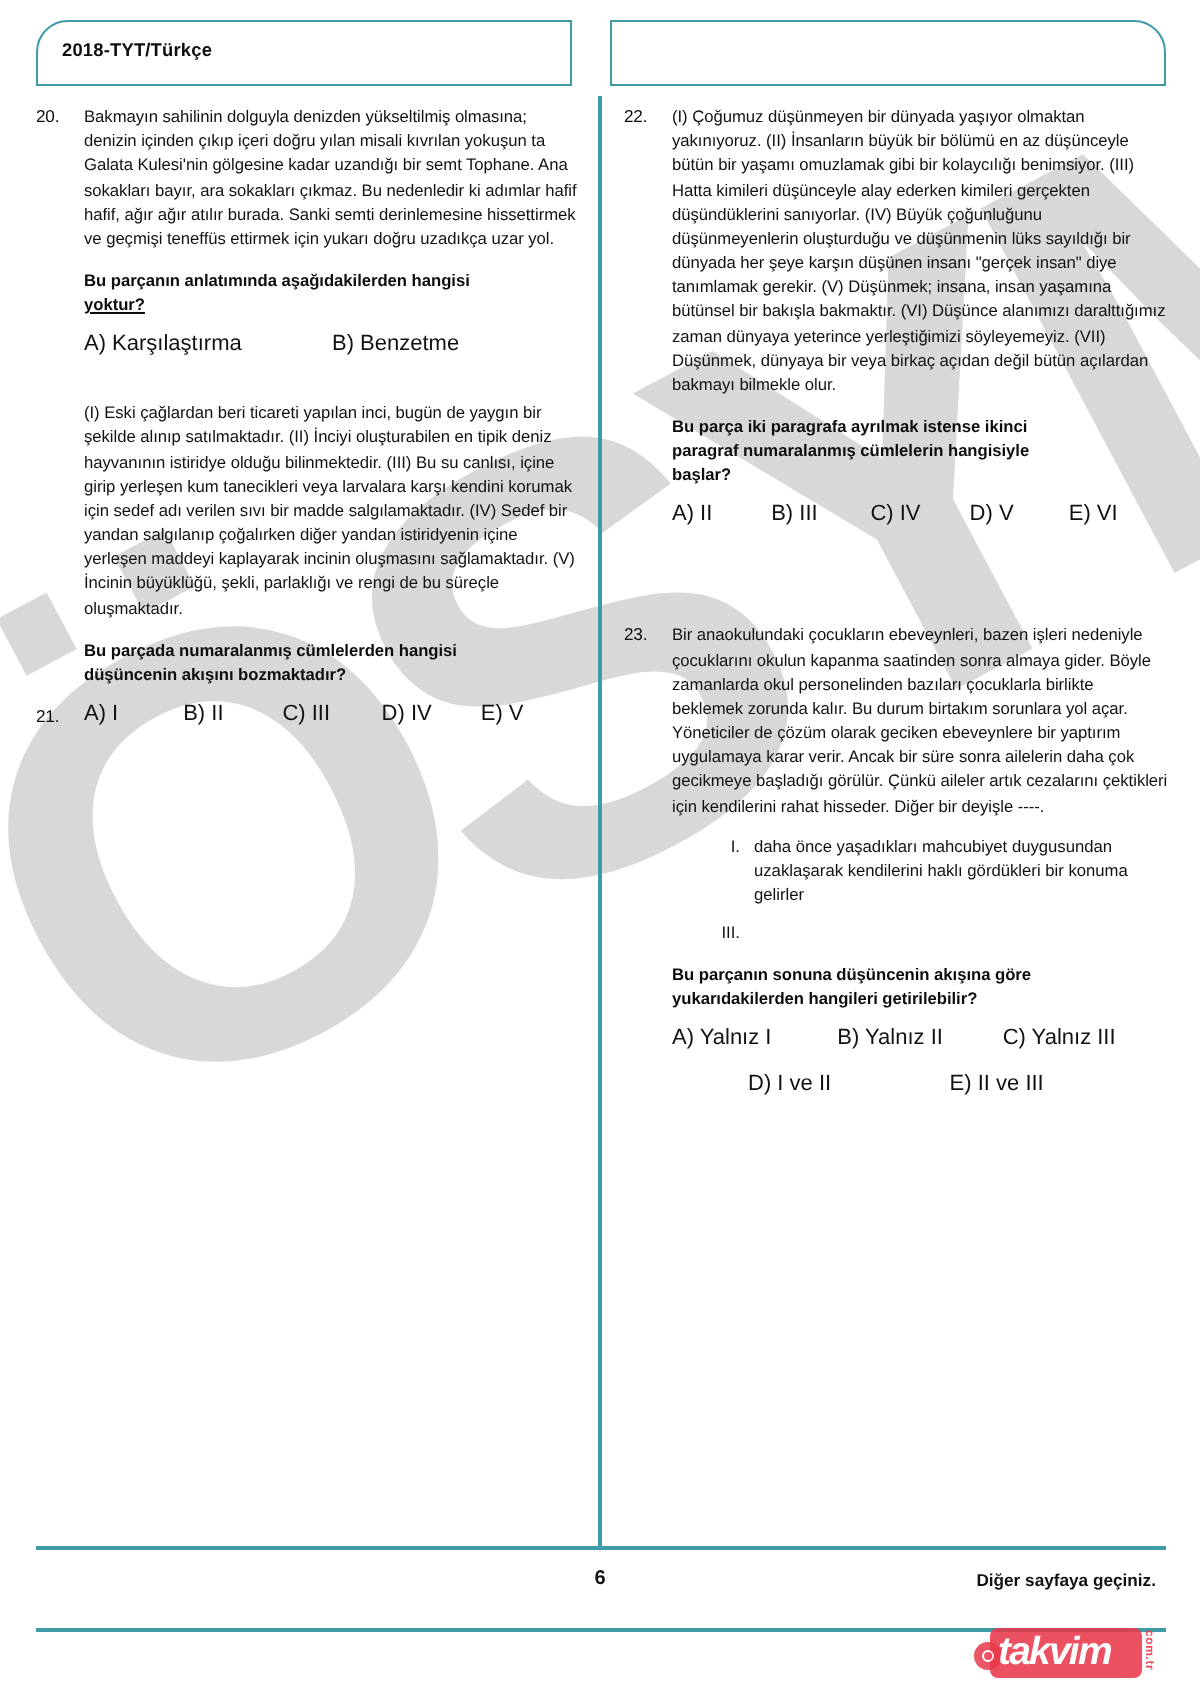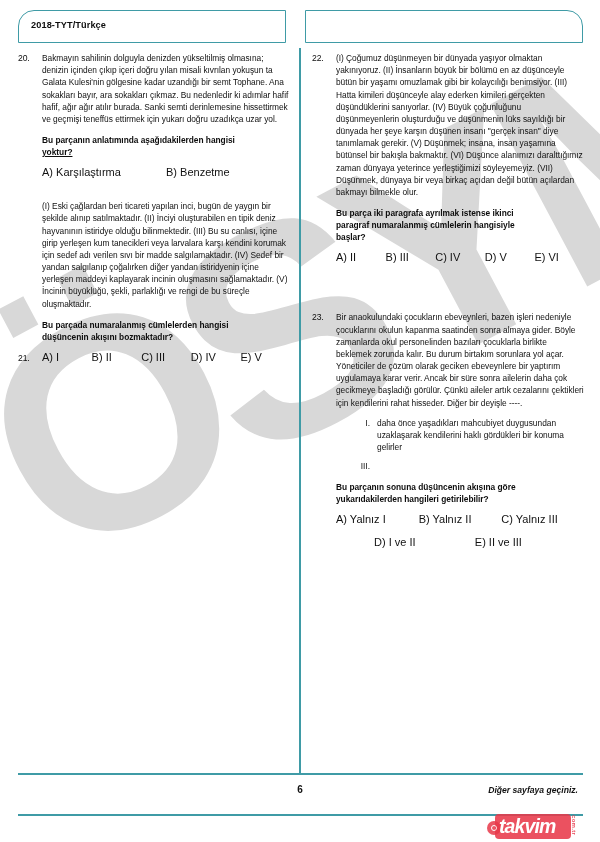--- a/index.html
+++ b/index.html
@@ -201,21 +201,20 @@
     font-size: 10px;
     font-weight: 700;
     color: #111111;
     z-index: 3;
   }
   .footer-note {
     position: absolute;
     right: 22px;
     top: 785px;
     font-size: 8.6px;
-    font-style: italic;
     font-weight: 700;
     color: #111111;
     z-index: 3;
   }
 
   
   .logo {
     position: absolute;
     left: 487px;
     top: 813px;

